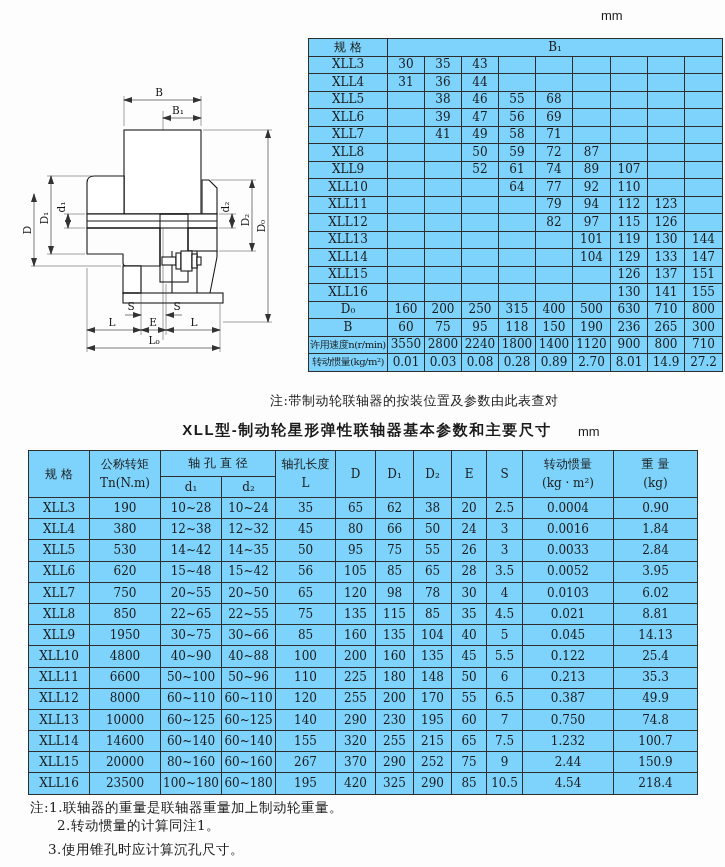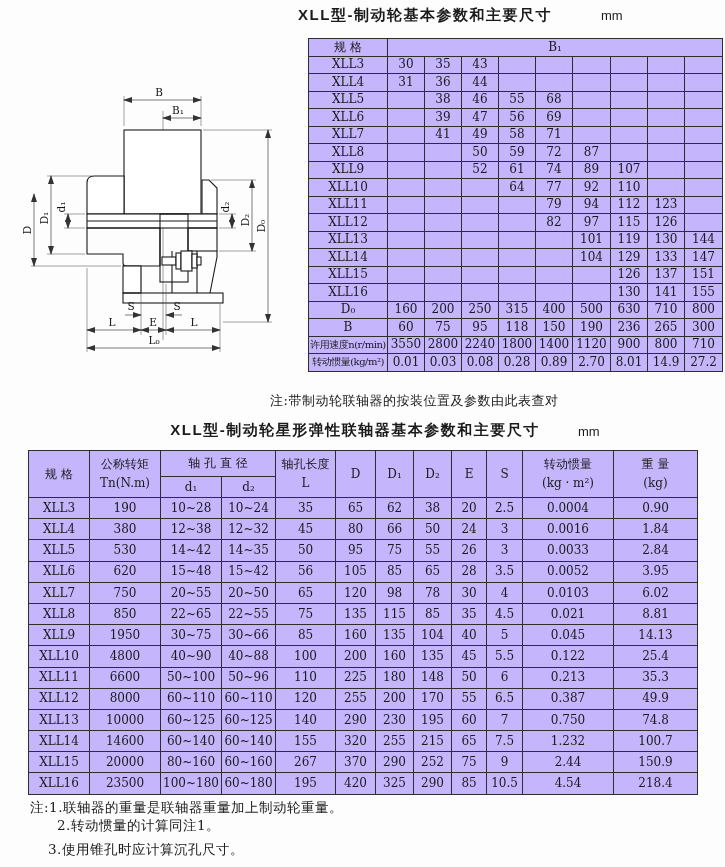--- a/index.html
+++ b/index.html
@@ -3,21 +3,21 @@
 <meta charset="utf-8">
 <style>
   html,body{margin:0;padding:0;background:#e8e8e8;}
   .page{position:relative;width:725px;height:867px;background:#fdfdfd;overflow:hidden;
         color:#1b1b1b;font-family:"DejaVu Serif","Liberation Serif",serif;}
   .abs{position:absolute;}
   .title{font-family:"Liberation Sans","DejaVu Sans",sans-serif;font-weight:600;
          font-size:15px;letter-spacing:1.5px;text-align:center;white-space:nowrap;}
   .mm{font-family:"Liberation Sans","DejaVu Sans",sans-serif;font-size:13px;}
   .note-line{font-size:13.5px;letter-spacing:0.5px;white-space:nowrap;}
-  table{border-collapse:collapse;table-layout:fixed;position:absolute;background:#c4b5fd;
+  table{border-collapse:collapse;table-layout:fixed;position:absolute;background:#7dd3fc;
         border:1.5px solid #222;}
   td,th{border:1px solid #2e2e2e;padding:0;text-align:center;vertical-align:middle;
         font-weight:normal;font-size:12px;line-height:1.05;overflow:hidden;white-space:nowrap;}
   #t1{left:308px;top:38px;width:414px;}
   #t1 td,#t1 th{height:16.5px;}
   #t2{left:28px;top:450px;width:669px;}
   #t2 thead tr.h1 th{height:25px;}
   #t2 thead tr.h2 th{height:20px;}
   #t2 tbody td{height:20.2px;}
   .two-line{line-height:1.6;}
@@ -27,21 +27,20 @@
   .part{stroke:#1a1a1a;stroke-width:1.1;fill:none;}
   .partf{stroke:#1a1a1a;stroke-width:1.1;fill:#fff;}
   .dim{stroke:#444;stroke-width:0.7;fill:none;}
   .ext{stroke:#555;stroke-width:0.55;fill:none;}
 </style>
 </head>
 <body>
 
 <div class="page">
 
-  <div class="abs title" style="left:255px;top:6px;width:340px;">XLL型-制动轮基本参数和主要尺寸</div>
   <div class="abs mm" style="left:601px;top:8px;">mm</div>
 
   <svg class="abs" style="left:20px;top:78px;" width="280" height="292" viewBox="0 0 280 292">
     <defs>
       <pattern id="hatch" patternUnits="userSpaceOnUse" width="6" height="6">
         <path d="M0,6 L6,0" stroke="#666" stroke-width="0.7"></path>
       </pattern>
       <pattern id="xhatch" patternUnits="userSpaceOnUse" width="6" height="6">
         <path d="M0,6 L6,0 M0,0 L6,6" stroke="#666" stroke-width="0.7"></path>
       </pattern>
@@ -371,21 +370,21 @@
           <td>2.70</td>
           <td>8.01</td>
           <td>14.9</td>
           <td>27.2</td>
         </tr>
       </tbody>
   </table>
 
   <div class="abs note-line" style="left:270px;top:392px;font-size:13px;">注:带制动轮联轴器的按装位置及参数由此表查对</div>
 
-  <div class="abs title" style="left:140px;top:421px;width:430px;">XLL型-制动轮星形弹性联轴器基本参数和主要尺寸</div>
+  <div class="abs title" style="left:152px;top:421px;width:430px;">XLL型-制动轮星形弹性联轴器基本参数和主要尺寸</div>
   <div class="abs mm" style="left:578px;top:424px;">mm</div>
 
   <table id="t2">
     <colgroup>
       <col style="width:61px">
         <col style="width:71px">
         <col style="width:61px">
         <col style="width:54px">
       <col style="width:60px">
         <col style="width:40px">

